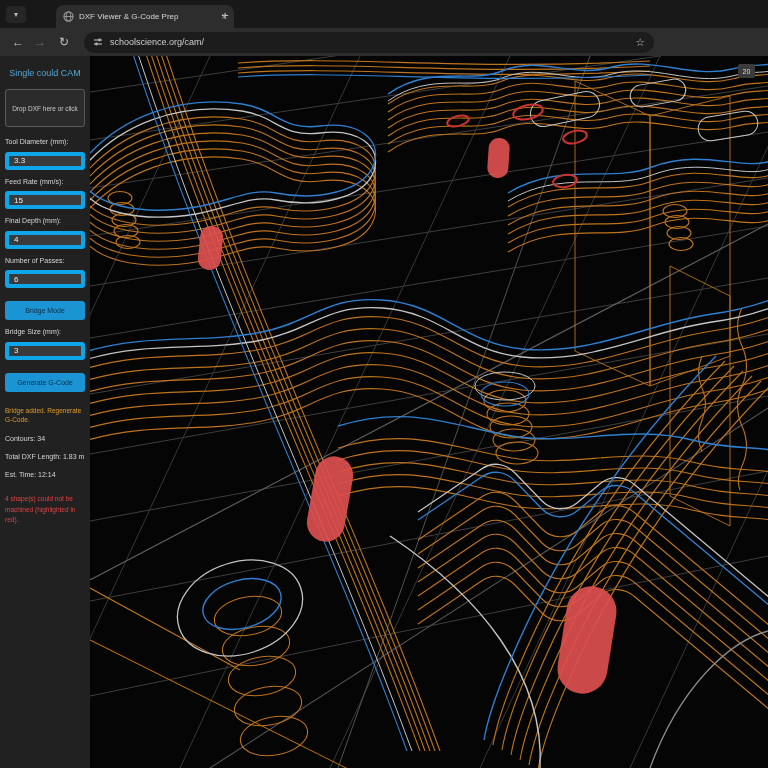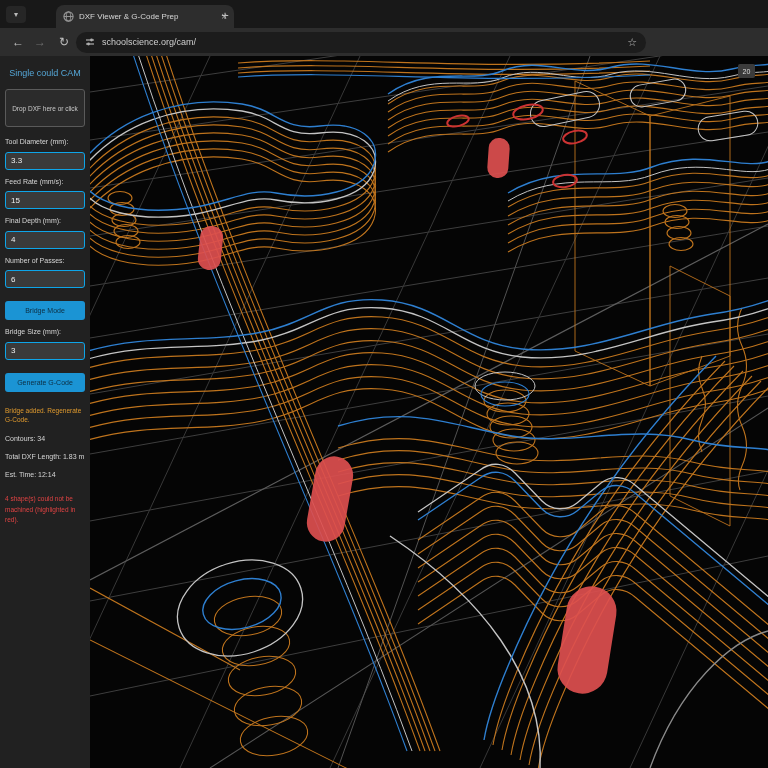--- a/index.html
+++ b/index.html
@@ -13,21 +13,21 @@
     border-radius:4px; color:#b9b9b9; font-size:8px; display:flex; align-items:center; justify-content:center; }
   .tab { position:absolute; left:32px; top:5px; width:178px; height:23px; background:#2d2d2d;
     border-radius:8px 8px 0 0; display:flex; align-items:center; padding:0 7px; gap:5px;margin-left:24px; }
   .tab-title { flex:1; color:#d8d8d8; font-size:8px; white-space:nowrap; overflow:hidden; text-overflow:ellipsis; }
   .tab-close { color:#a5a5a5; font-size:10px; line-height:1; }
   .newtab { position:absolute; left:216px; top:6px; width:18px; height:18px; color:#bdbdbd;
     font-size:13px; display:flex; align-items:center; justify-content:center; border-radius:50%; }
   .toolbar { position:absolute; top:28px; left:0; right:0; height:28px; background:#2d2d2d; }
   .navbtn { position:absolute; top:0; height:28px; width:20px; display:flex; align-items:center;
     justify-content:center; color:#c0c0c0; font-size:12px; }
-  .urlpill { position:absolute; left:76px; top:3.5px; width:570px; height:21px; background:#1c1c1c;
+  .urlpill { position:absolute; left:84px; top:3.5px; width:570px; height:21px; background:#1c1c1c;
     border-radius:11px; display:flex; align-items:center; padding:0 9px; gap:7px; }
   .urltext { flex:1; color:#cfcfcf; font-size:9px; white-space:nowrap; overflow:hidden; }
   .star { color:#b5b5b5; font-size:11px; }
   .tb-right { position:absolute; right:6px; top:28px; height:28px; display:flex; align-items:center; gap:8px; }
   .ext-flame { width:10px; height:11px; background:#e8703a; border-radius:50% 50% 50% 50%/62% 62% 38% 38%; }
   .ext-red { width:10px; height:10px; background:#d84b40; border-radius:2px; }
   .ext-gray { width:10px; height:10px; background:#d8d4cf; border-radius:2px; position:relative; }
   .ext-gray::after { content:""; position:absolute; right:-1px; bottom:-1px; width:5px; height:5px;
     background:#d84b40; border-radius:50%; }
   .sep { width:1px; height:14px; background:#4a4a4a; }
@@ -36,21 +36,21 @@
   .kebab { color:#bdbdbd; font-size:11px; letter-spacing:0; }
 
   
   .sidebar { position:absolute; top:56px; left:0; width:90px; bottom:0; background:#212121;
     padding:5px 5px 0 5px; }
   .sb-title { color:#55a6d6; font-size:9px; text-align:center; margin:7px 0 11px; }
   .dropzone { height:38px; border:1px solid #5a5a5a; border-radius:3px; background:#2b2b2b;
     color:#c9c9c9; font-size:6.5px; display:flex; align-items:center; justify-content:center;
     text-align:center; margin-bottom:11px; }
   .sb-label { font-size:7px; color:#d6d6d6; margin:8px 0 4px; }
-  .sb-input { width:100%; height:18px; background:#3a3a3a; border:1px solid #0ea5e9; border-radius:3px;
+  .sb-input { width:100%; height:18px; background:#3a3a3a; border:4px solid #0ea5e9; border-radius:3px;
     color:#eee; font-size:8px; padding:0 5px; font-family:"Liberation Sans", sans-serif; }
   .sb-btn { width:100%; height:19px; background:#1b94d4; border:none; border-radius:3px;
     color:#0d2e42; font-size:7px; margin-top:13px; font-family:"Liberation Sans", sans-serif; }
   .status-orange { color:#e09a2e; font-size:6.5px; margin-top:14px; line-height:1.45; }
   .sb-stat { color:#d6d6d6; font-size:7px; margin-top:11px; }
   .warning { color:#e04343; font-size:6.5px; margin-top:16px; line-height:1.6; }
 
   
   .canvas { position:absolute; top:56px; left:90px; right:0; bottom:0; background:#050505; }
   .canvas svg { display:block; }

